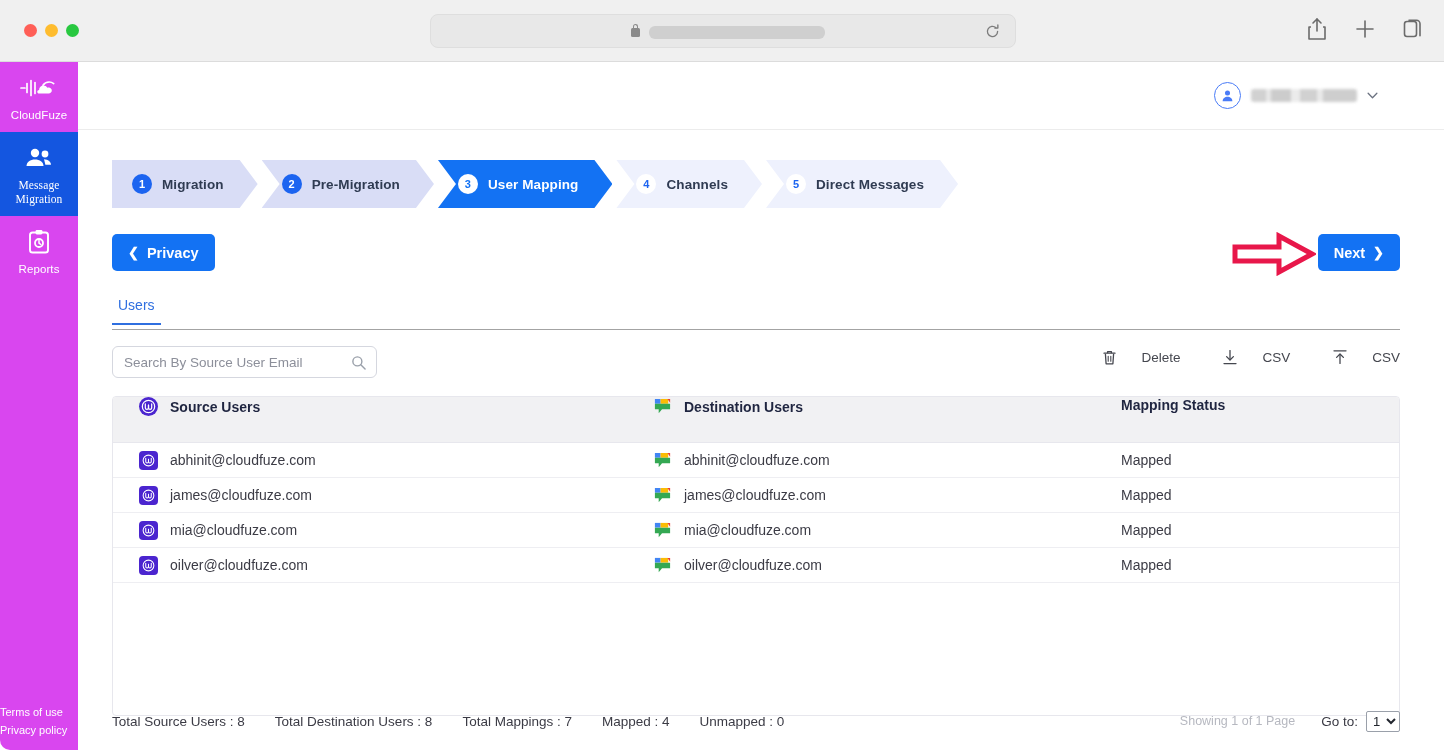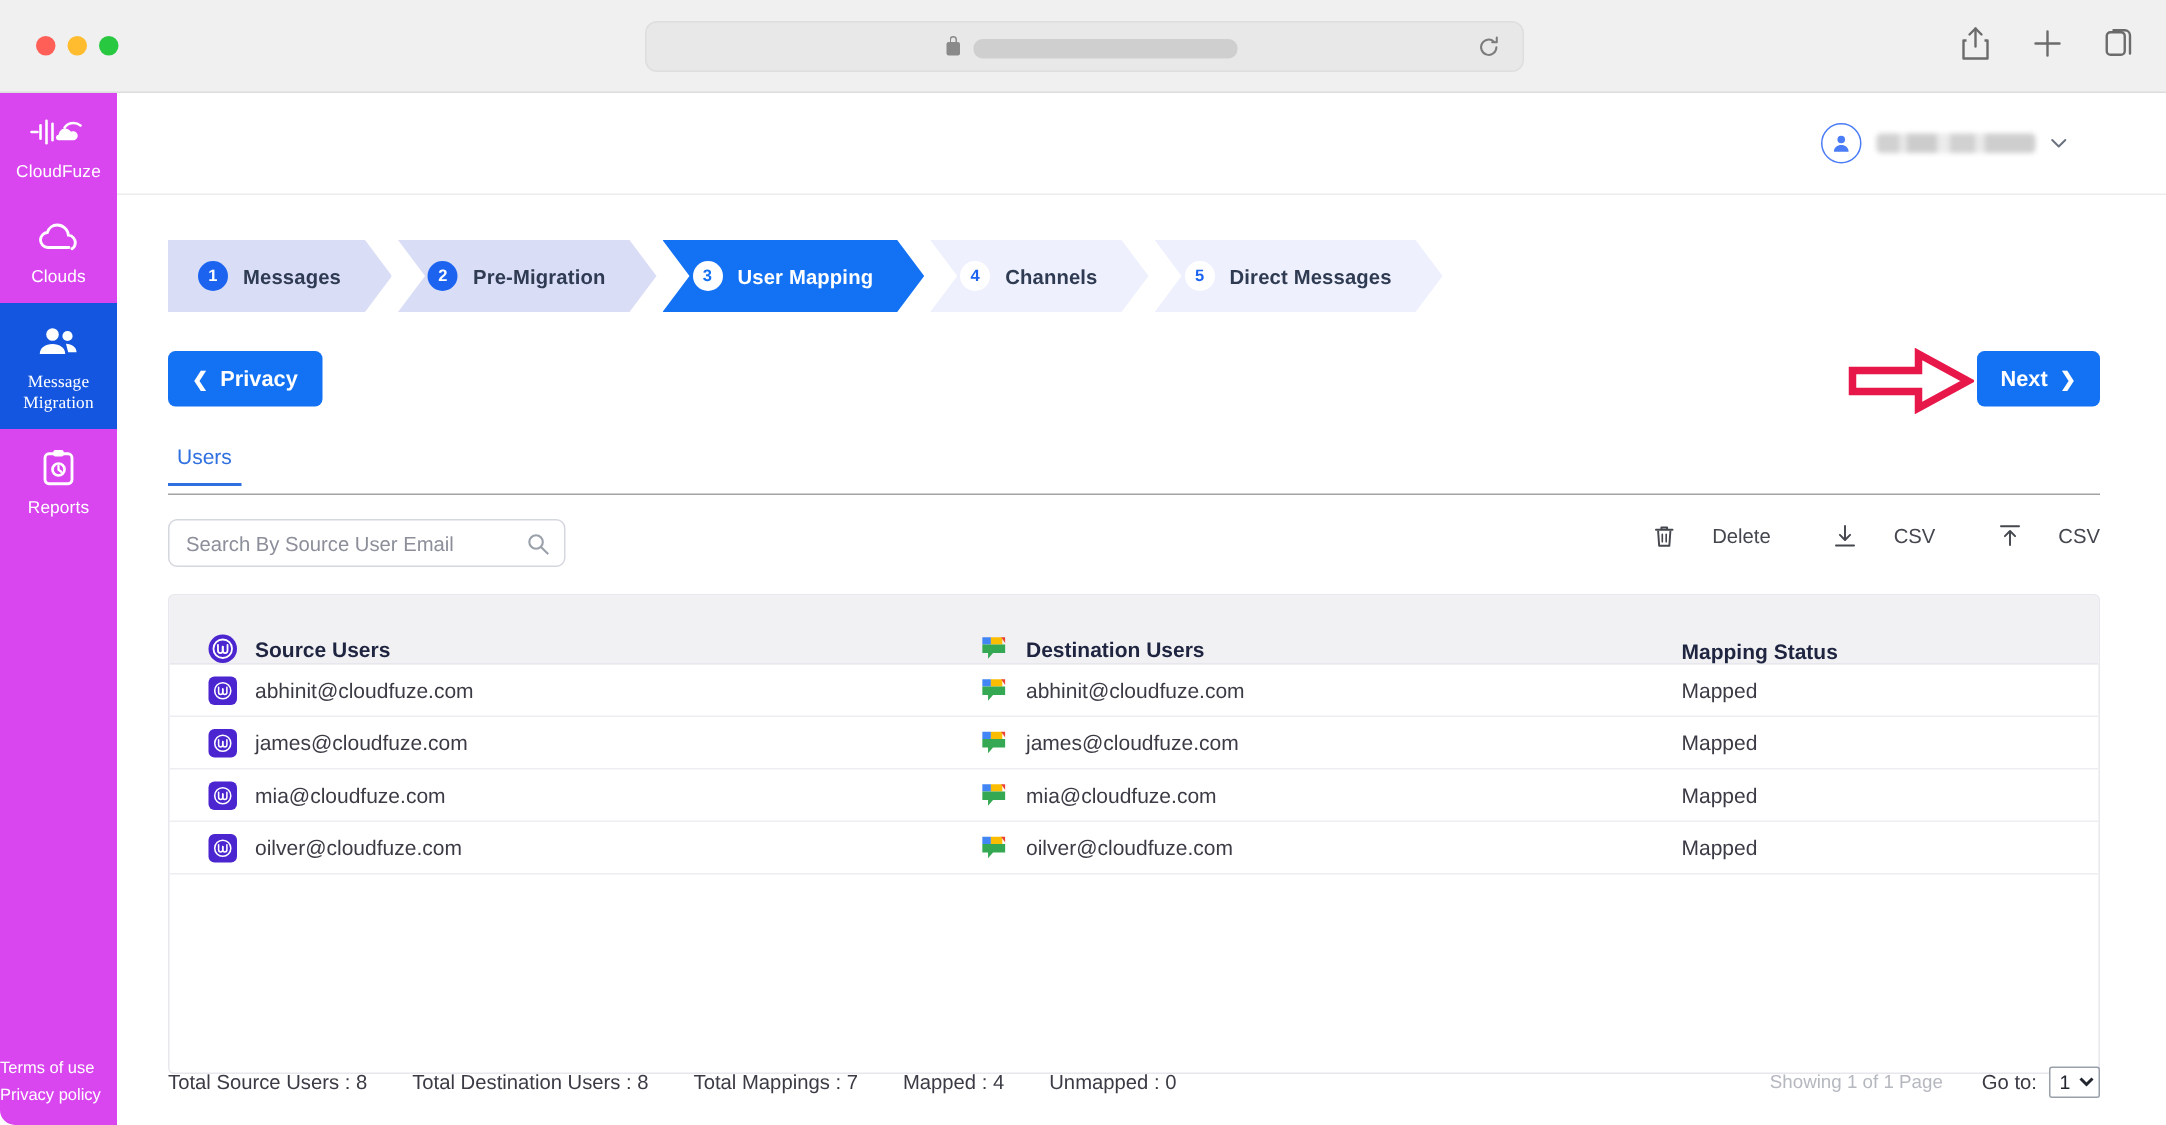--- a/index.html
+++ b/index.html
@@ -158,21 +158,21 @@
   .search-ico { position: absolute; right: 10px; top: 8px; width: 15px; height: 15px; }
   .tools { position: absolute; right: 0; top: 3px; display: flex; gap: 42px; align-items: center; }
   .tool { display: flex; align-items: center; gap: 24px; font-size: 13.5px; color: #45474f; cursor: pointer; }
 
   
   .tablebox {
     margin: 16px 44px 0 34px; height: 320px;
     border: 1px solid #e7e7ed; border-radius: 4px; overflow: hidden; background: #fff;
   }
   .thead {
-    display: flex; height: 46px; align-items: flex-end;
+    display: flex; height: 46px; align-items: flex-start;
     background: #f1f1f3; border-bottom: 1px solid #e7e7ed;
     font-size: 14px; font-weight: 700; color: #1f2540;
   }
   .trow {
     display: flex; height: 35px; align-items: center;
     border-bottom: 1px solid #eeeef2; font-size: 14px; color: #3b3b45;
   }
   .c1 { width: 540px; display: flex; align-items: center; padding-left: 26px; gap: 12px; }
   .c2 { width: 466px; display: flex; align-items: center; gap: 12px; }
   .c3 { flex: 1; padding-left: 2px; }
@@ -244,29 +244,20 @@
             <path d="M12 3.5v15"></path>
             <path d="M16 5.5v11"></path>
         </g>
         <path d="M20 16.5c-1 0-1.7-.8-1.7-1.8 0-1 .8-1.8 1.8-1.8.1-2.4 2-4.3 4.4-4.3 1.6 0 3 .9 3.8 2.2.4-.2.9-.3 1.4-.3 1.7 0 3.1 1.4 3.1 3s-1.4 3-3.1 3H20z" fill="#fff"></path>
         <path d="M24 8.2c1.3-2 3.6-3.2 6.1-3.2 1.7 0 3.3.6 4.6 1.6" fill="none" stroke="#fff" stroke-width="1.7" stroke-linecap="round"></path>
       </svg>
     </div>
     <div class="side-label">CloudFuze</div>
   </div>
 
-  <div class="side-item">
-    <div class="side-icon">
-      <svg width="30" height="22" viewBox="0 0 30 22">
-        <path d="M8 18c-2.8 0-5-2.2-5-5 0-2.6 2-4.8 4.6-5C8.4 5 11 3 14.2 3c3.9 0 7.1 3 7.4 6.8 2.6.2 4.6 2.4 4.6 5 0 1.7-.9 3.2-2.2 4" fill="none" stroke="#fff" stroke-width="1.9" stroke-linecap="round"></path>
-        <path d="M8 18h14" fill="none" stroke="#fff" stroke-width="1.9" stroke-linecap="round"></path>
-      </svg>
-    </div>
-    <div class="side-label">Clouds</div>
-  </div>
 
   <div class="side-item active">
     <div class="side-icon">
       <svg width="32" height="24" viewBox="0 0 32 24">
         <circle cx="12" cy="7" r="4.2" fill="#fff"></circle>
         <circle cx="22" cy="8" r="3.4" fill="#fff"></circle>
         <path d="M3.5 20c0-4.1 3.8-6.6 8.5-6.6s8.5 2.5 8.5 6.6z" fill="#fff"></path>
         <path d="M21 13.2c4 .2 7 2.4 7 5.6h-5.6" fill="#fff"></path>
       </svg>
     </div>
@@ -304,21 +295,21 @@
       <div class="user-name-blur" title=""></div>
       <svg class="caret-down" viewBox="0 0 12 8">
         <path d="M1 1.5L6 6.5L11 1.5" fill="none" stroke="#6b7280" stroke-width="1.5" stroke-linecap="round" stroke-linejoin="round"></path>
       </svg>
     </div>
   </div>
 
   <div class="wizard">
     <div class="step done">
       <span class="num">1</span>
-      <span>Messages</span>
+      <span>Migration</span>
     </div>
     <div class="step-sep"></div>
     <div class="step done">
       <span class="num">2</span>
       <span>Pre-Migration</span>
     </div>
     <div class="step-sep"></div>
     <div class="step active">
       <span class="num">3</span>
       <span>User Mapping</span>

